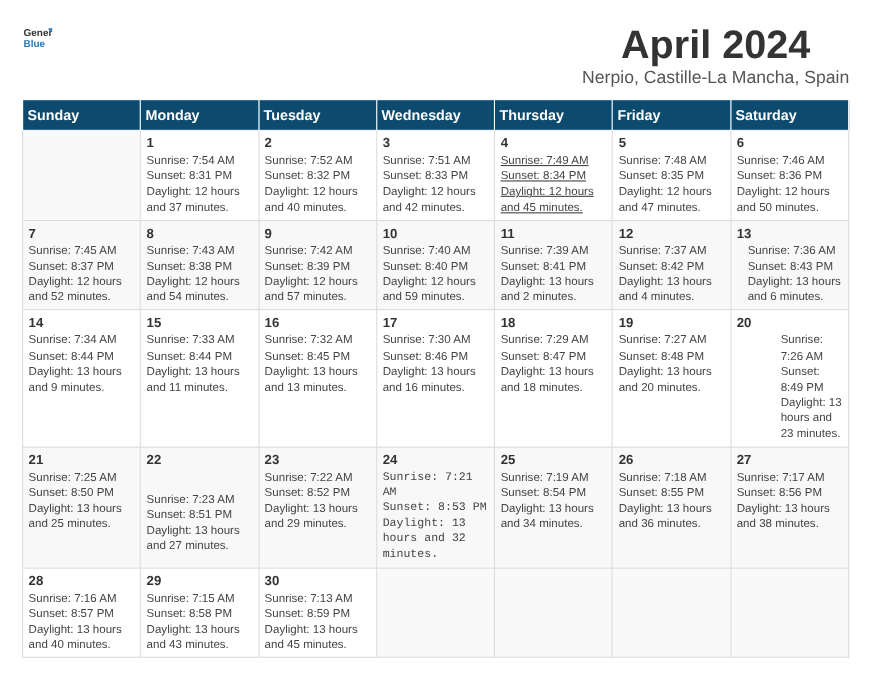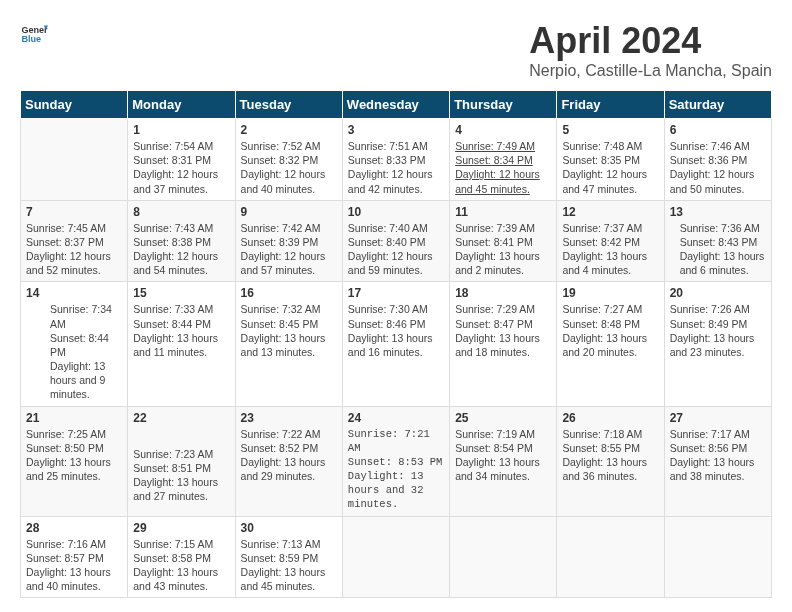--- a/index.html
+++ b/index.html
@@ -19,21 +19,21 @@
     .logo {
       display: flex;
       align-items: center;
       gap: 4px;
     }
     .logo-icon {
       width: 28px;
       height: 28px;
     }
     .title-area {
-      text-align: left;
+      text-align: center;
     }
     .month-title {
       font-size: 36px;
       font-weight: bold;
       color: #333;
     }
     .location-title {
       font-size: 16px;
       color: #555;
     }
@@ -188,21 +188,21 @@
         <td>
           <span class="day-number">13</span>
           <div class="cell-content" style="white-space: pre-line; margin-left: 10px;">Sunrise: 7:36 AM
 Sunset: 8:43 PM
 Daylight: 13 hours and 6 minutes.</div>
         </td>
       </tr>
       <tr>
         <td>
           <span class="day-number">14</span>
-          <div class="cell-content" style="white-space: pre-line; margin-left: 24px;">Sunrise: 7:34 AM
+          <div class="cell-content" style="white-space: pre-line;">Sunrise: 7:34 AM
 Sunset: 8:44 PM
 Daylight: 13 hours and 9 minutes.</div>
         </td>
         <td>
           <span class="day-number">15</span>
           <div class="cell-content" style="white-space: pre-line;">Sunrise: 7:33 AM
 Sunset: 8:44 PM
 Daylight: 13 hours and 11 minutes.</div>
         </td>
         <td>
@@ -224,21 +224,21 @@
 Daylight: 13 hours and 18 minutes.</div>
         </td>
         <td>
           <span class="day-number">19</span>
           <div class="cell-content" style="white-space: pre-line;">Sunrise: 7:27 AM
 Sunset: 8:48 PM
 Daylight: 13 hours and 20 minutes.</div>
         </td>
         <td>
           <span class="day-number">20</span>
-          <div class="cell-content" style="white-space: pre-line;">Sunrise: 7:26 AM
+          <div class="cell-content" style="white-space: pre-line; margin-left: 40px;">Sunrise: 7:26 AM
 Sunset: 8:49 PM
 Daylight: 13 hours and 23 minutes.</div>
         </td>
       </tr>
       <tr>
         <td>
           <span class="day-number">21</span>
           <div class="cell-content" style="white-space: pre-line;">Sunrise: 7:25 AM
 Sunset: 8:50 PM
 Daylight: 13 hours and 25 minutes.</div>

